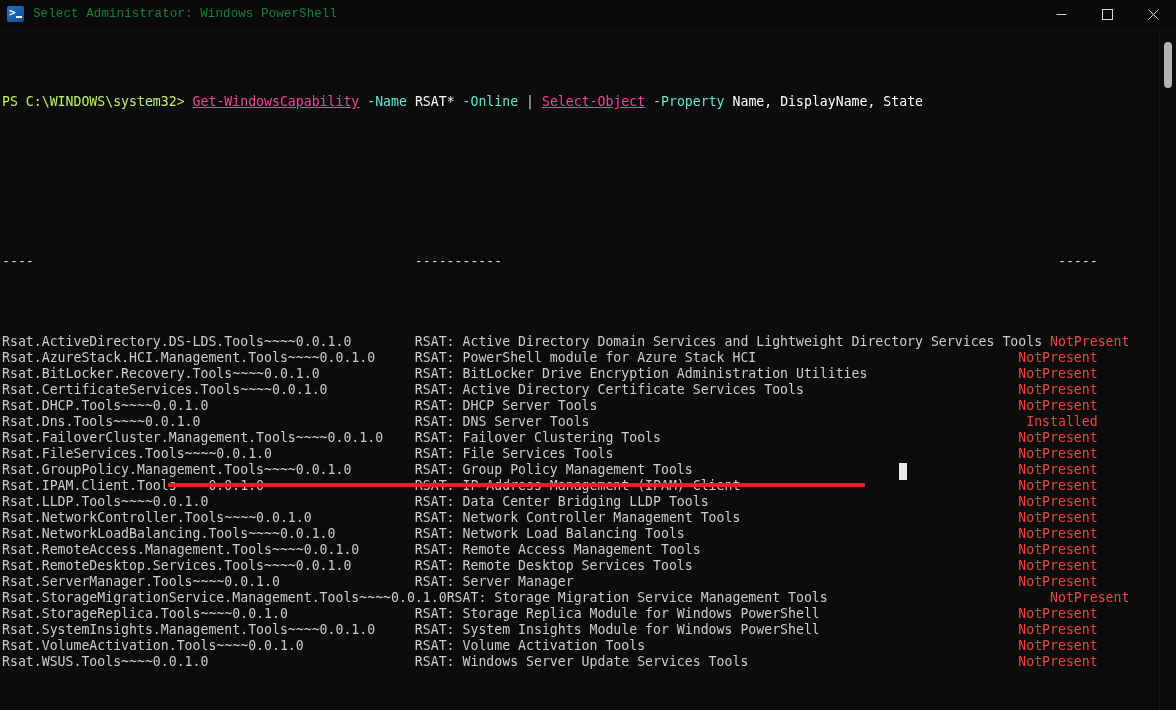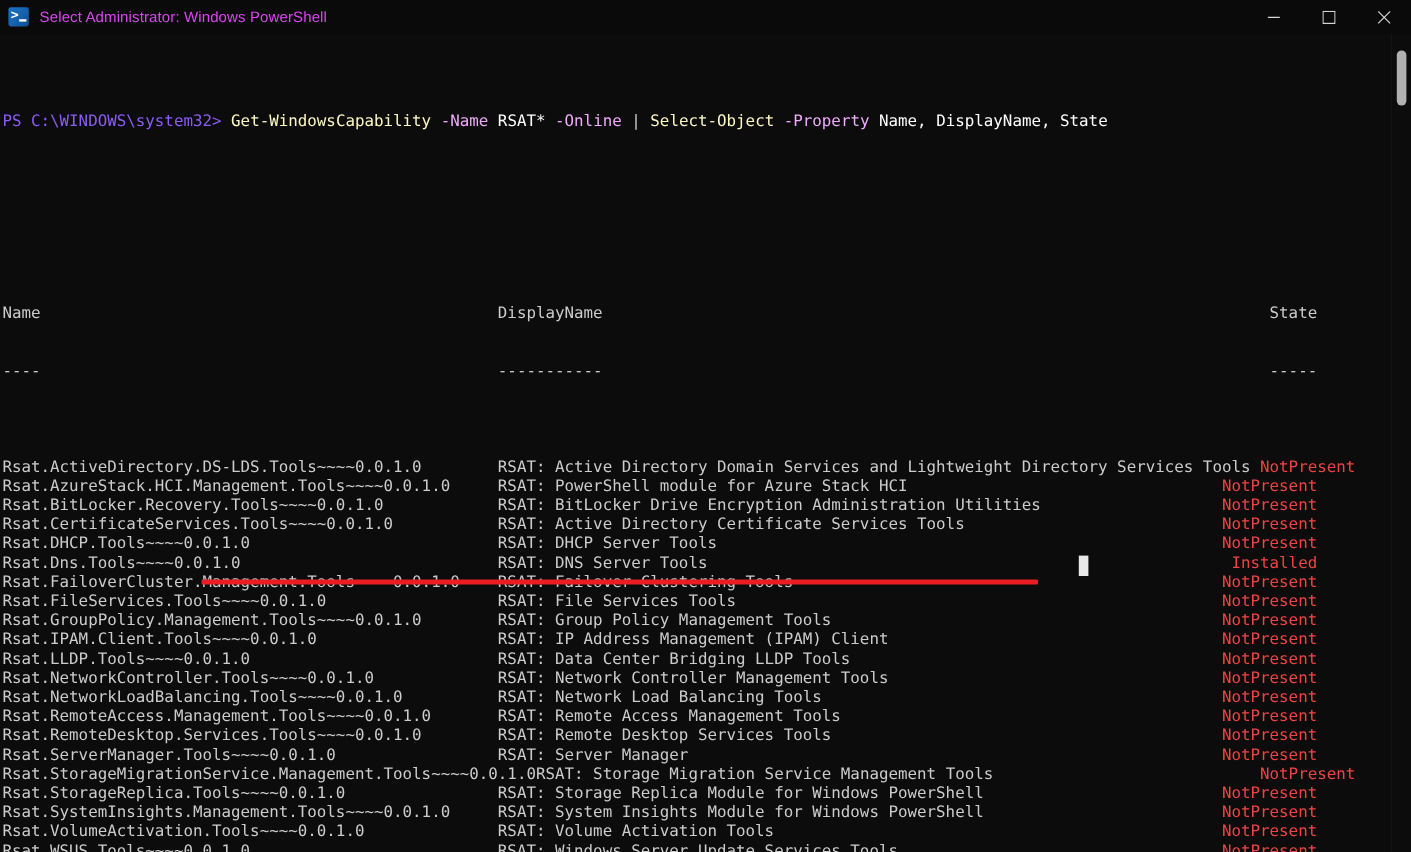--- a/index.html
+++ b/index.html
@@ -64,23 +64,23 @@
   .app-icon::after {
     content: "";
     position: absolute;
     left: 9px;
     top: 10px;
     width: 6px;
     height: 1.5px;
     background: #ffffff;
   }
   .title-text {
-    font-family: Liberation Sans, sans-serif;
+    font-family: Liberation Mono, monospace;
     font-size: 12.5px;
-    color: #d946ef;
+    color: #15803d;
     letter-spacing: 0.1px;
     white-space: nowrap;
   }
   .titlebar-controls {
     position: absolute;
     right: 0;
     top: 0;
     height: 28px;
     display: flex;
   }
@@ -108,23 +108,23 @@
     padding: 2px 0 0 2px;
     font-family: "DejaVu Sans Mono", "Liberation Mono", monospace;
     font-size: 13.2px;
     line-height: 16px;
     color: #cccccc;
     white-space: pre;
   }
   .line { height: 16px; white-space: pre; }
 
   
-  .tok-prompt   { color: #8b5cf6; }
-  .tok-cmdlet   { color: #fef9c3; }
-  .tok-param    { color: #f0abfc; text-align: center; }
+  .tok-prompt   { color: #bef264; }
+  .tok-cmdlet   { color: #ec4899; text-decoration: underline; }
+  .tok-param    { color: #5eead4; text-align: center; }
   .tok-plain    { color: #ffffff; }
   .tok-operator { color: #cccccc; }
   .tok-header   { color: #cccccc; }
   .tok-state-installed { color: #ef4444; }
 
   
   .annotation-underline {
     position: absolute;
     background: #ec1c24;
     height: 4px;
@@ -192,21 +192,20 @@
 
     <div class="console-text">
 
       
       <div class="line"><span class="tok-prompt">PS C:\WINDOWS\system32&gt; </span><span class="tok-cmdlet">Get-WindowsCapability</span><span class="tok-param"> -Name </span><span class="tok-plain">RSAT*</span><span class="tok-param"> -Online</span><span class="tok-operator"> | </span><span class="tok-cmdlet">Select-Object</span><span class="tok-param"> -Property </span><span class="tok-plain">Name, DisplayName, State</span></div>
 
       
       <div class="line"> </div>
 
       
-      <div class="line"><span class="tok-header">Name                                                DisplayName                                                                      State</span></div>
       <div class="line"><span class="tok-header">----                                                -----------                                                                      -----</span></div>
 
       
       <div id="table-body"><div class="line"><span>Rsat.ActiveDirectory.DS-LDS.Tools~~~~0.0.1.0        </span><span>RSAT: Active Directory Domain Services and Lightweight Directory Services Tools</span><span class="tok-state-installed"> NotPresent</span></div><div class="line"><span>Rsat.AzureStack.HCI.Management.Tools~~~~0.0.1.0     </span><span>RSAT: PowerShell module for Azure Stack HCI                                </span><span class="tok-state-installed"> NotPresent</span></div><div class="line"><span>Rsat.BitLocker.Recovery.Tools~~~~0.0.1.0            </span><span>RSAT: BitLocker Drive Encryption Administration Utilities                  </span><span class="tok-state-installed"> NotPresent</span></div><div class="line"><span>Rsat.CertificateServices.Tools~~~~0.0.1.0           </span><span>RSAT: Active Directory Certificate Services Tools                          </span><span class="tok-state-installed"> NotPresent</span></div><div class="line"><span>Rsat.DHCP.Tools~~~~0.0.1.0                          </span><span>RSAT: DHCP Server Tools                                                    </span><span class="tok-state-installed"> NotPresent</span></div><div class="line"><span>Rsat.Dns.Tools~~~~0.0.1.0                           </span><span>RSAT: DNS Server Tools                                                     </span><span class="tok-state-installed">  Installed</span></div><div class="line"><span>Rsat.FailoverCluster.Management.Tools~~~~0.0.1.0    </span><span>RSAT: Failover Clustering Tools                                            </span><span class="tok-state-installed"> NotPresent</span></div><div class="line"><span>Rsat.FileServices.Tools~~~~0.0.1.0                  </span><span>RSAT: File Services Tools                                                  </span><span class="tok-state-installed"> NotPresent</span></div><div class="line"><span>Rsat.GroupPolicy.Management.Tools~~~~0.0.1.0        </span><span>RSAT: Group Policy Management Tools                                        </span><span class="tok-state-installed"> NotPresent</span></div><div class="line"><span>Rsat.IPAM.Client.Tools~~~~0.0.1.0                   </span><span>RSAT: IP Address Management (IPAM) Client                                  </span><span class="tok-state-installed"> NotPresent</span></div><div class="line"><span>Rsat.LLDP.Tools~~~~0.0.1.0                          </span><span>RSAT: Data Center Bridging LLDP Tools                                      </span><span class="tok-state-installed"> NotPresent</span></div><div class="line"><span>Rsat.NetworkController.Tools~~~~0.0.1.0             </span><span>RSAT: Network Controller Management Tools                                  </span><span class="tok-state-installed"> NotPresent</span></div><div class="line"><span>Rsat.NetworkLoadBalancing.Tools~~~~0.0.1.0          </span><span>RSAT: Network Load Balancing Tools                                         </span><span class="tok-state-installed"> NotPresent</span></div><div class="line"><span>Rsat.RemoteAccess.Management.Tools~~~~0.0.1.0       </span><span>RSAT: Remote Access Management Tools                                       </span><span class="tok-state-installed"> NotPresent</span></div><div class="line"><span>Rsat.RemoteDesktop.Services.Tools~~~~0.0.1.0        </span><span>RSAT: Remote Desktop Services Tools                                        </span><span class="tok-state-installed"> NotPresent</span></div><div class="line"><span>Rsat.ServerManager.Tools~~~~0.0.1.0                 </span><span>RSAT: Server Manager                                                       </span><span class="tok-state-installed"> NotPresent</span></div><div class="line"><span>Rsat.StorageMigrationService.Management.Tools~~~~0.0.1.0</span><span>RSAT: Storage Migration Service Management Tools                           </span><span class="tok-state-installed"> NotPresent</span></div><div class="line"><span>Rsat.StorageReplica.Tools~~~~0.0.1.0                </span><span>RSAT: Storage Replica Module for Windows PowerShell                        </span><span class="tok-state-installed"> NotPresent</span></div><div class="line"><span>Rsat.SystemInsights.Management.Tools~~~~0.0.1.0     </span><span>RSAT: System Insights Module for Windows PowerShell                        </span><span class="tok-state-installed"> NotPresent</span></div><div class="line"><span>Rsat.VolumeActivation.Tools~~~~0.0.1.0              </span><span>RSAT: Volume Activation Tools                                              </span><span class="tok-state-installed"> NotPresent</span></div><div class="line"><span>Rsat.WSUS.Tools~~~~0.0.1.0                          </span><span>RSAT: Windows Server Update Services Tools                                 </span><span class="tok-state-installed"> NotPresent</span></div></div>
 
       
       
       
 
       

